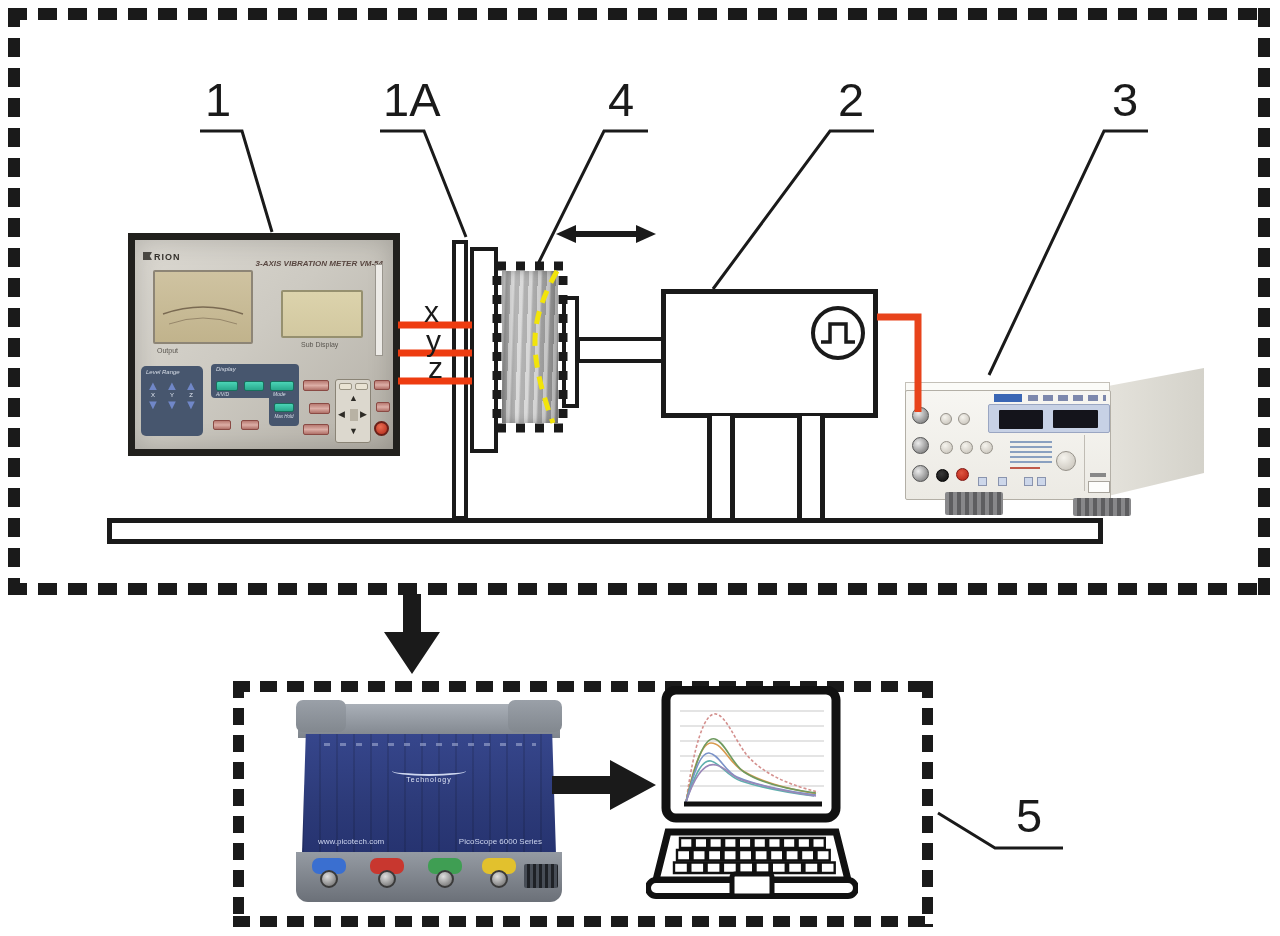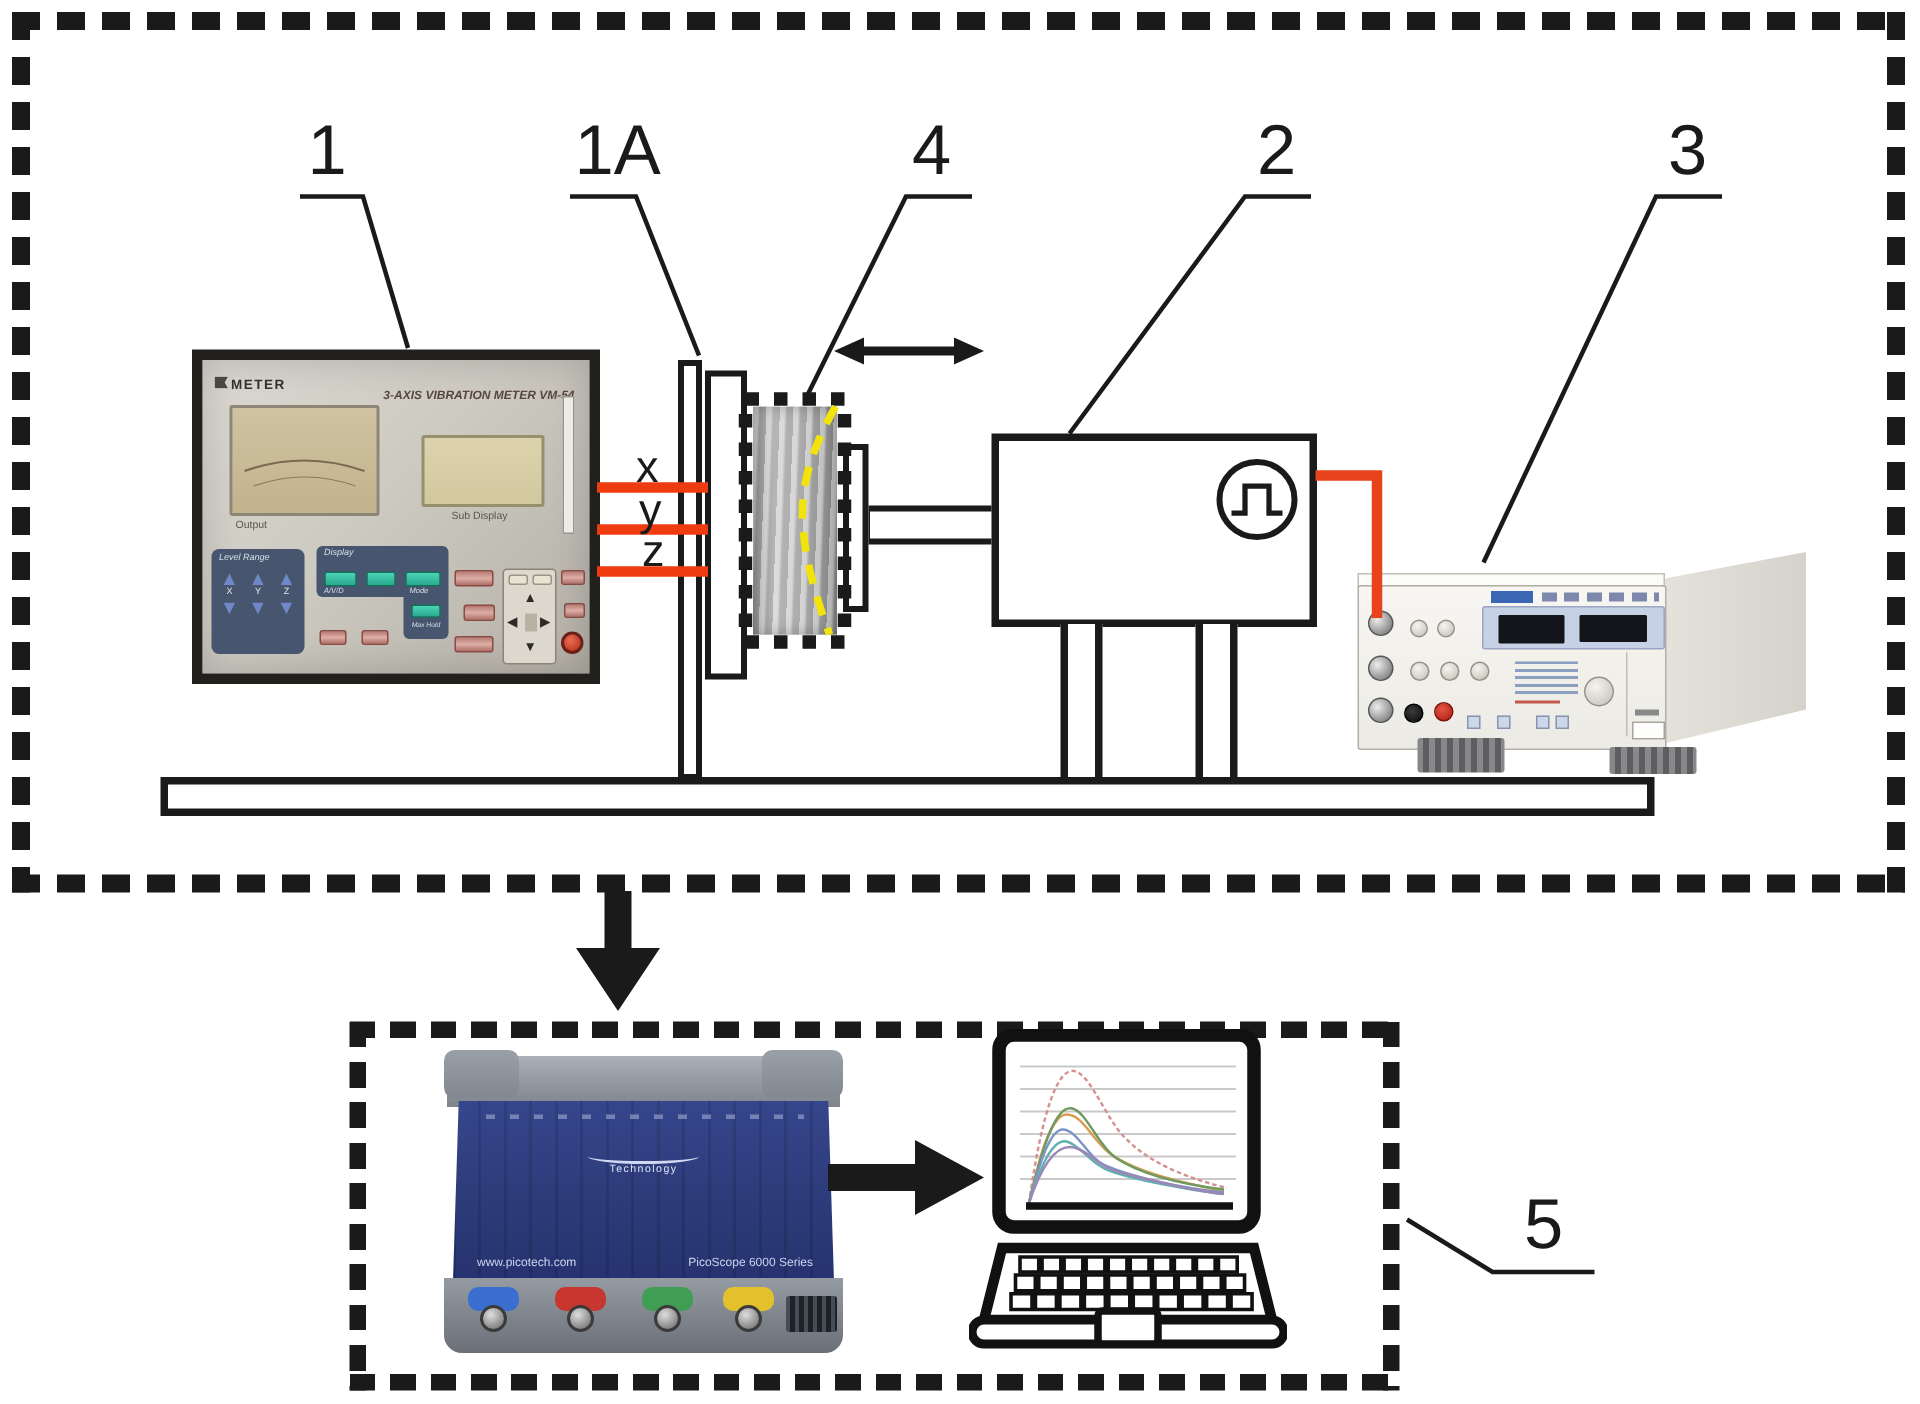--- a/index.html
+++ b/index.html
@@ -104,21 +104,21 @@
                         linear-gradient(90deg,#9a9a9a,#c9c9c9 25%,#c0c0c0 55%,#929292);"></div>
 
   <div class="abs outl5" style="left:661px;top:289px;width:217px;height:129px;"></div>
   <div class="abs leg" style="left:707px;top:416px;width:28px;height:103px;"></div>
   <div class="abs leg" style="left:797px;top:416px;width:28px;height:103px;"></div>
 
   <div class="abs outl5" style="left:107px;top:518px;width:996px;height:26px;"></div>
 
   <div class="abs vm" style="left:128px;top:233px;width:272px;height:223px;">
     <div class="abs" style="left:8px;top:6px;">
-      <span class="flag"></span><span class="vmb brand">METER</span>
+      <span class="flag"></span><span class="vmb brand">RION</span>
     </div>
     <div class="abs title" style="right:10px;top:19px;">3-AXIS VIBRATION METER VM-54</div>
 
     <div class="abs analog" style="left:18px;top:30px;width:100px;height:74px;">
       <svg width="96" height="70" viewBox="0 0 96 70">
         <path d="M8,42 Q48,28 88,42" fill="none" stroke="#7a6a52" stroke-width="1.4"></path>
         <path d="M14,52 Q48,40 82,52" fill="none" stroke="#8a7a60" stroke-width="0.8"></path>
       </svg>
     </div>
     <div class="abs tinylab" style="left:22px;top:107px;">Output</div>

